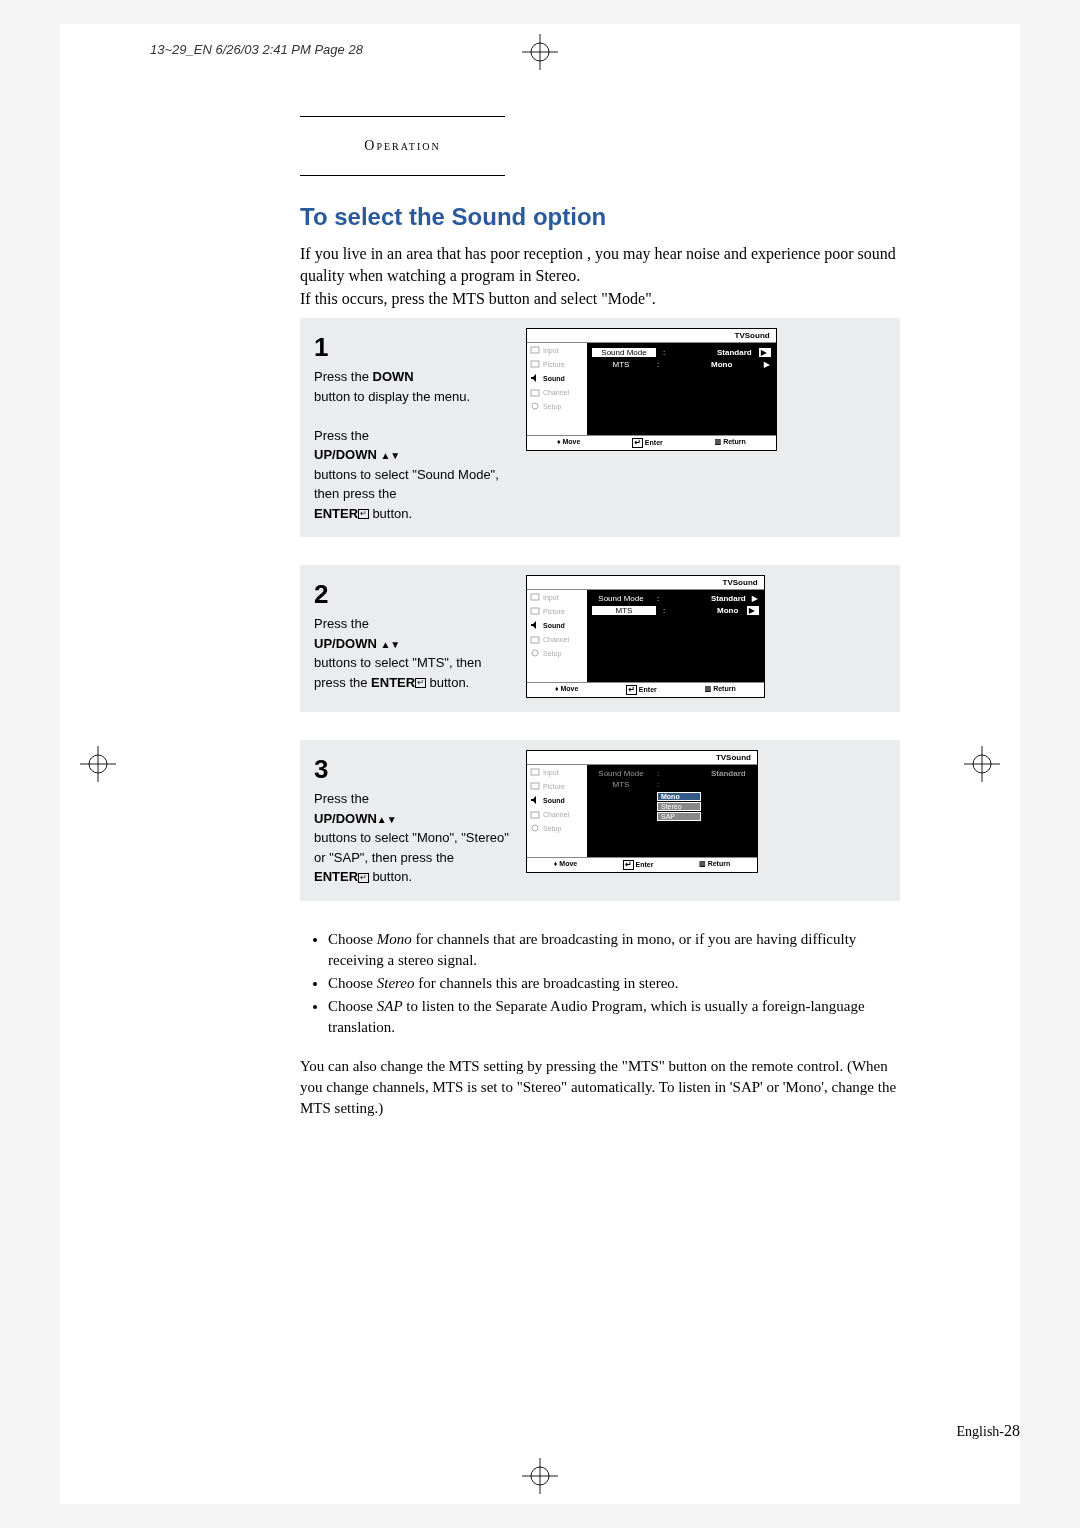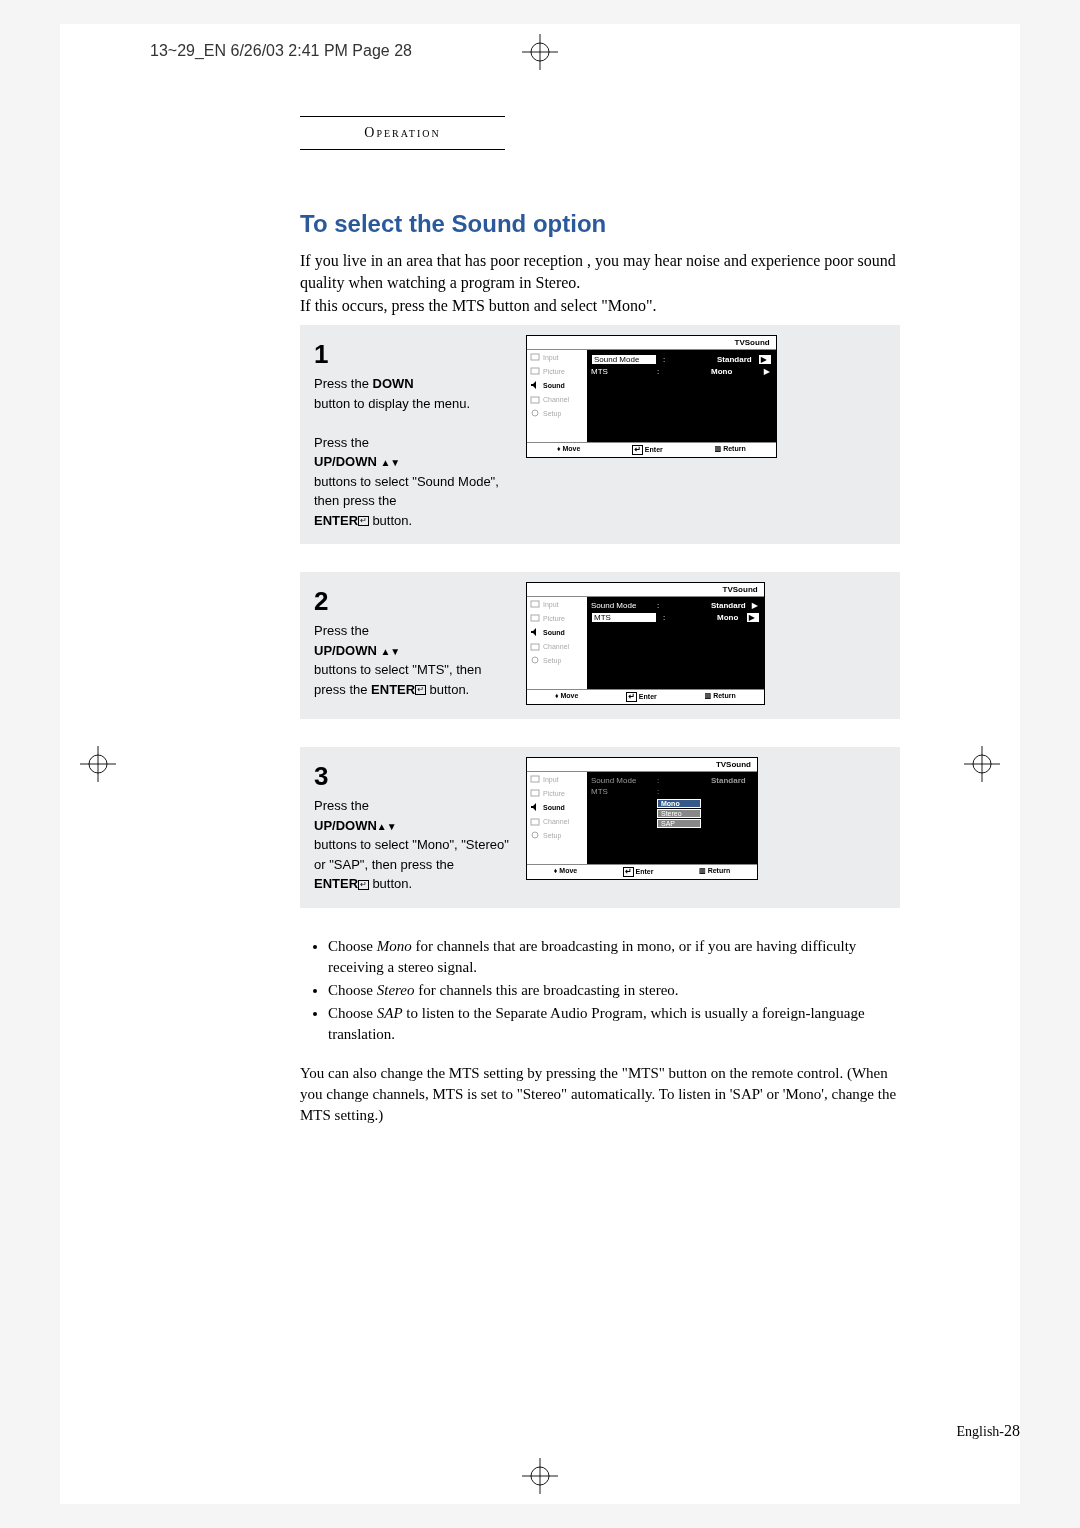--- a/index.html
+++ b/index.html
@@ -41,49 +41,50 @@
   .crop-right {
     right: 20px;
     top: 50%;
     transform: translateY(-50%);
   }
   .header-meta {
     position: absolute;
     top: 18px;
     left: 90px;
     font-family: Arial, sans-serif;
-    font-size: 16px;
+    font-size: 13px;
     color: #333;
+    font-style: italic;
   }
   .section-label {
     position: absolute;
     top: 92px;
     left: 240px;
     width: 205px;
     border-top: 1px solid #000;
     border-bottom: 1px solid #000;
     text-align: center;
-    padding: 8px 0;
+    padding: 21px 0;
     font-variant: small-caps;
     letter-spacing: 2px;
     font-size: 14px;
     font-family: Liberation Serif, serif;
   }
   .content {
     position: absolute;
     top: 170px;
     left: 240px;
     width: 600px;
   }
   h2.title {
     color: #2a5a9c;
     font-family: Arial, sans-serif;
     font-weight: bold;
     font-size: 24px;
-    margin: 16px 0 12px 0;
+    margin: 9px 0 12px 0;
   }
   .intro {
     font-size: 16px;
     line-height: 1.4;
     margin-bottom: 8px;
   }
   .step-box {
     background: #ebeced;
     padding: 10px 14px 14px 14px;
     margin-bottom: 28px;
@@ -142,21 +143,21 @@
     background: #000;
     color: #fff;
     padding: 3px 4px;
   }
   .osd-row {
     display: flex;
     align-items: center;
     gap: 6px;
     padding: 1px 0;
   }
-  .osd-row .label { flex: 0 0 60px; }
+  .osd-row .label { flex: 0 0 60px; text-align: center; }
   .osd-row .colon { flex: 0 0 4px; }
   .osd-row .val { flex: 1; font-weight: bold; margin-left: 44px; }
   .osd-row .arrow { flex: 0 0 8px; }
   .boxed-white {
     background: #fff;
     color: #000;
     border: 1px solid #000;
     padding: 0 2px;
   }
   .mts-dropdown {
@@ -246,21 +247,21 @@
       <line x1="0" y1="20" x2="40" y2="20" stroke="#000"></line>
   </svg>
 
   <div class="section-label">Operation</div>
 
   <div class="content">
     <h2 class="title">To select the Sound option</h2>
 
     <div class="intro">
       <span>If you live in an area that has poor reception , you may hear noise and experience poor sound quality when watching a program in Stereo.</span><br>
-      <span>If this occurs, press the MTS button and select "Mono".</span>
+      <span>If this occurs, press the MTS button and select "Mode".</span>
     </div>
 
     <div class="step-box">
       <div class="step-left">
         <span class="step-num">1</span>
         <span>Press the </span><span class="bold">DOWN</span><br>
         <span>button to display the menu.</span><br><br>
         <span>Press the</span><br>
         <span class="bold"><span>UP/DOWN </span><span class="updown-tri">▲▼</span></span><br>
         <span>buttons to select "Sound Mode", then press the</span><br>

